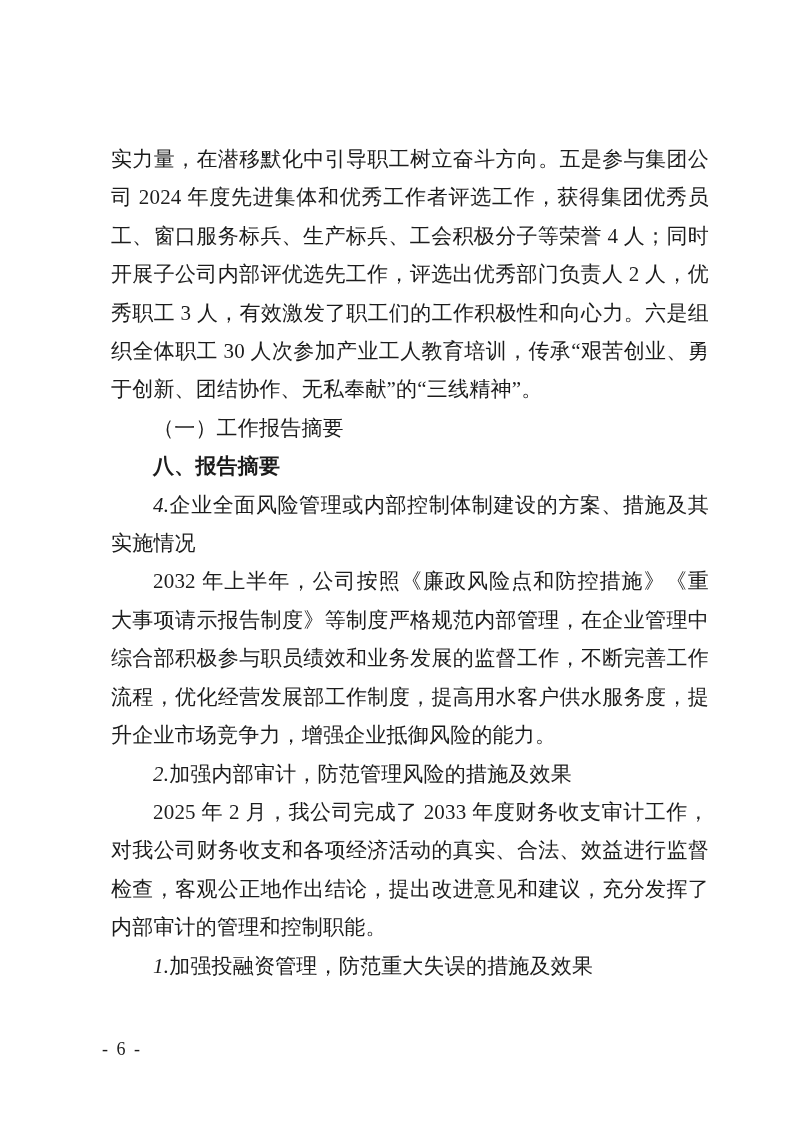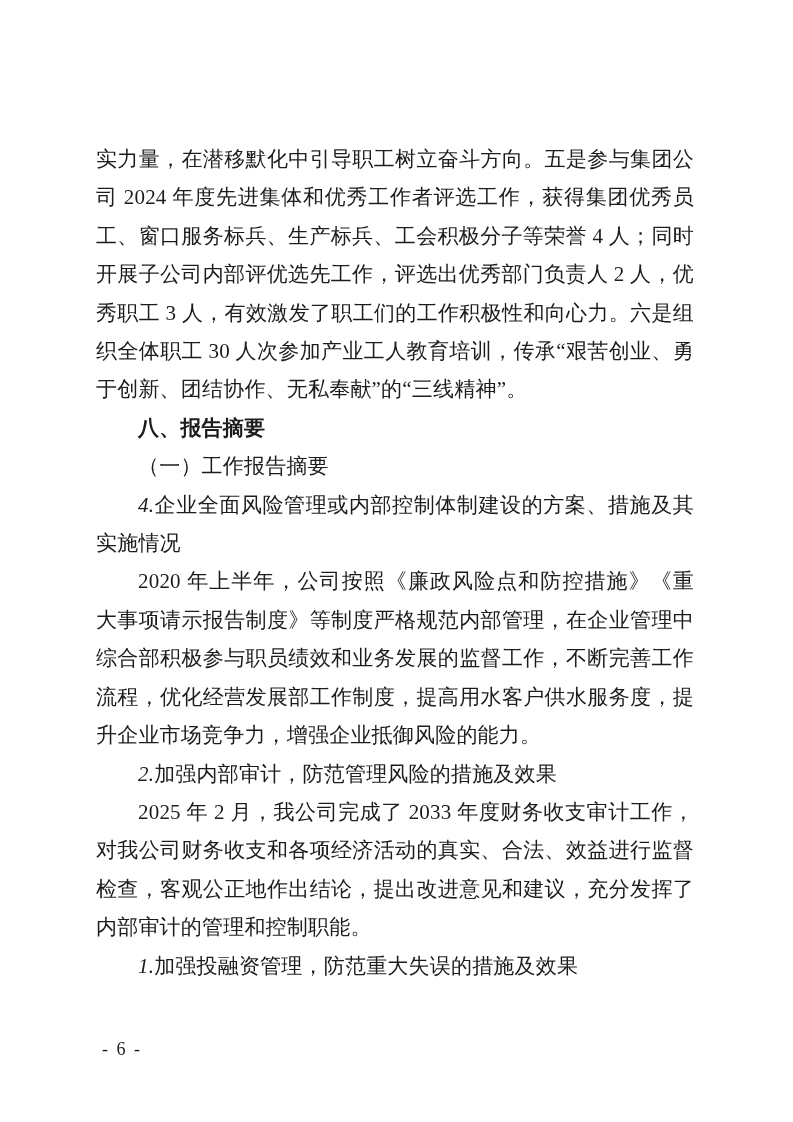--- a/index.html
+++ b/index.html
@@ -12,21 +12,21 @@
     position: relative;
     width: 793px;
     height: 1122px;
     margin: 0 auto;
     background: #ffffff;
     overflow: hidden;
     color: #1c1c1c;
   }
   .content {
     position: absolute;
-    left: 96px;
+    left: 111px;
     top: 140px;
     width: 598px;
   }
   .para {
     margin: 0;
     font-size: 21px;
     line-height: 38.4px;
     text-align: justify;
     text-justify: inter-ideograph;
     letter-spacing: 0.2px;
@@ -53,22 +53,22 @@
     letter-spacing: 2px;
     color: #1c1c1c;
   }
 </style>
 </head>
 <body>
 
 <div class="page">
   <div class="content">
     <p class="para">实力量，在潜移默化中引导职工树立奋斗方向。五是参与集团公司 2024 年度先进集体和优秀工作者评选工作，获得集团优秀员工、窗口服务标兵、生产标兵、工会积极分子等荣誉 4 人；同时开展子公司内部评优选先工作，评选出优秀部门负责人 2 人，优秀职工 3 人，有效激发了职工们的工作积极性和向心力。六是组织全体职工 30 人次参加产业工人教育培训，传承“艰苦创业、勇于创新、团结协作、无私奉献”的“三线精神”。</p>
+    <p class="para para-kaiti indent">（一）工作报告摘要</p>
     <p class="para para-heading indent">八、报告摘要</p>
-    <p class="para para-kaiti indent">（一）工作报告摘要</p>
     <p class="para para-kaiti indent">4.企业全面风险管理或内部控制体制建设的方案、措施及其实施情况</p>
-    <p class="para indent">2020 年上半年，公司按照《廉政风险点和防控措施》《重大事项请示报告制度》等制度严格规范内部管理，在企业管理中综合部积极参与职员绩效和业务发展的监督工作，不断完善工作流程，优化经营发展部工作制度，提高用水客户供水服务度，提升企业市场竞争力，增强企业抵御风险的能力。</p>
+    <p class="para indent">2032 年上半年，公司按照《廉政风险点和防控措施》《重大事项请示报告制度》等制度严格规范内部管理，在企业管理中综合部积极参与职员绩效和业务发展的监督工作，不断完善工作流程，优化经营发展部工作制度，提高用水客户供水服务度，提升企业市场竞争力，增强企业抵御风险的能力。</p>
     <p class="para para-kaiti indent">2.加强内部审计，防范管理风险的措施及效果</p>
     <p class="para indent">2025 年 2 月，我公司完成了 2033 年度财务收支审计工作，对我公司财务收支和各项经济活动的真实、合法、效益进行监督检查，客观公正地作出结论，提出改进意见和建议，充分发挥了内部审计的管理和控制职能。</p>
     <p class="para para-kaiti indent">1.加强投融资管理，防范重大失误的措施及效果</p>
   </div>
   <div class="page-number">- 6 -</div>
 </div>
 
 </body></html>

